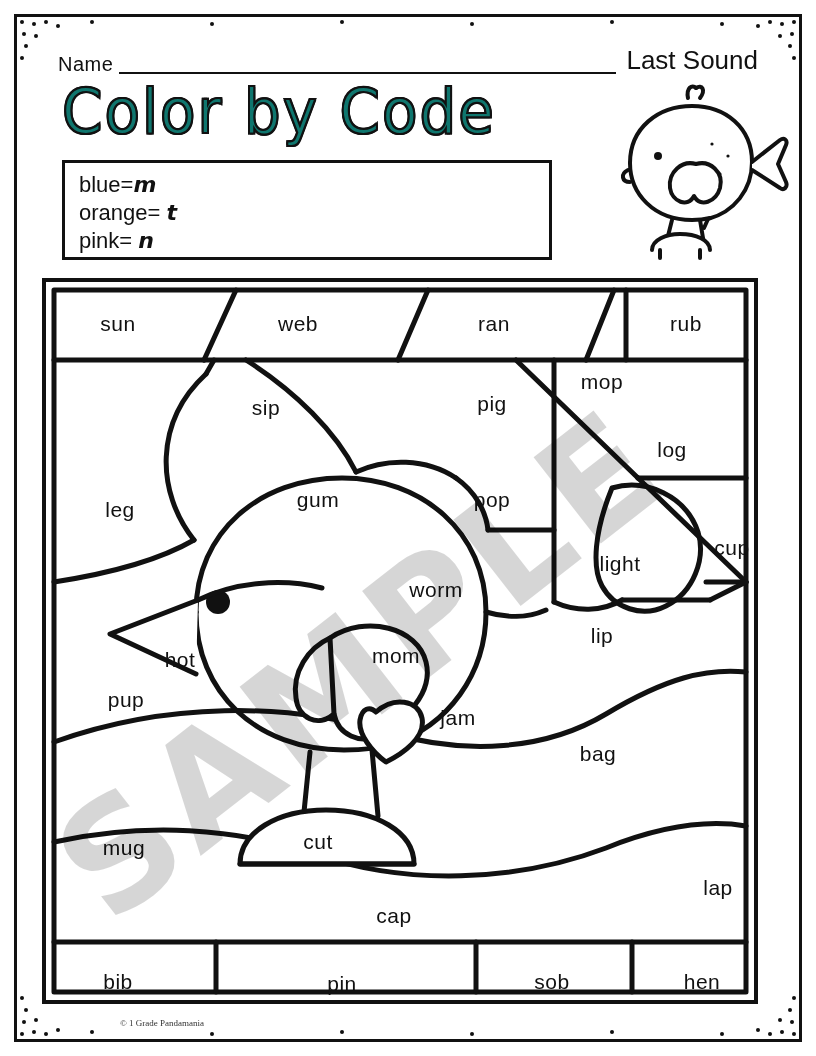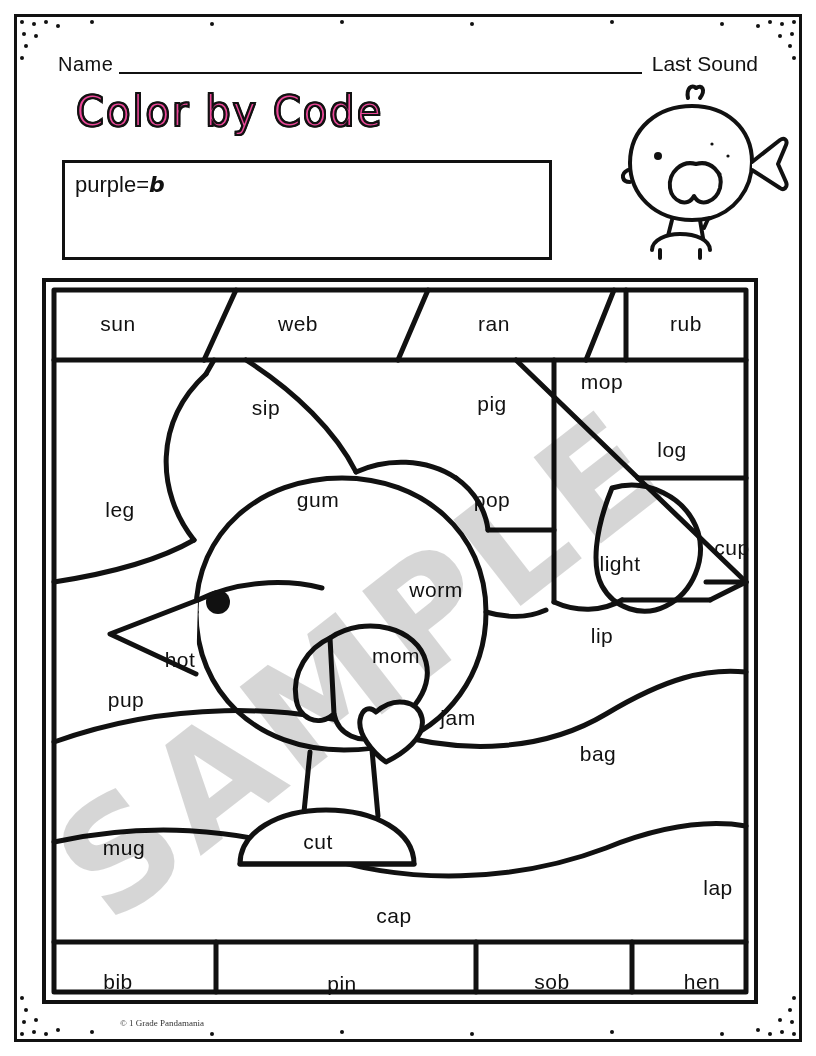--- a/index.html
+++ b/index.html
@@ -63,34 +63,34 @@
     letter-spacing: 0.5px;
     padding-bottom: 2px;
   }
   .name-line {
     flex: 1;
     border-bottom: 2px solid #111;
     margin: 0 10px 4px 6px;
     height: 22px;
   }
   .last-sound {
-    font-size: 21px;
+    font-size: 26px;
     color: #111;
     padding-bottom: 2px;
     white-space: nowrap;
   }
 
   
   .title {
     position: absolute;
-    left: 76px; top: 80px;
+    left: 62px; top: 80px;
     width: 540px;
-    font-size: 40px;
+    font-size: 58px;
     line-height: 62px;
-    color: #ec4899;
+    color: #0f766e;
     -webkit-text-stroke: 2px #111;
     text-shadow:
       -1px -1px 0 #111, 1px -1px 0 #111,
       -1px 1px 0 #111, 1px 1px 0 #111;
     font-family: "DejaVu Sans", sans-serif;
     letter-spacing: 2px;
     font-weight: normal;
   }
   .title-inner {
     display: inline-block;
@@ -250,24 +250,32 @@
     <span class="name-label">Name</span>
     <span class="name-line"></span>
     <span class="last-sound">Last Sound</span>
   </div>
 
   <div class="title">
     <span class="title-inner">Color by Code</span>
   </div>
 
   <div class="key-box">
+    <div class="key-col">
+      <div class="key-item">
+        <span>blue=</span><span class="letter">m</span>
+      </div>
+      <div class="key-item">
+        <span>orange= </span><span class="letter">t</span>
+      </div>
+      <div class="key-item">
+        <span>pink= </span><span class="letter">n</span>
+      </div>
+    </div>
     <div class="key-col second">
-      <div class="key-item">
-        <span>purple=</span><span class="letter">b</span>
-      </div>
     </div>
   </div>
 
   <div class="bird-top">
     <svg width="190" height="190" viewBox="0 0 190 190" fill="none" stroke="#111" stroke-width="4" stroke-linecap="round" stroke-linejoin="round">
       <path d="M30 85 C30 50 58 28 92 28 C126 28 152 50 152 84 C152 112 134 134 108 141 L104 150" fill="#fff"></path>
       <path d="M30 85 C30 116 54 142 92 142 C100 142 106 141 110 140" fill="#fff"></path>
       <path d="M152 84 L180 62 C184 59 188 62 186 67 L178 86 L186 104 C188 109 184 113 180 110 L152 92" fill="#fff"></path>
       <path d="M88 20 C86 10 92 6 96 10"></path>
       <path d="M96 10 C102 6 106 12 100 20"></path>

